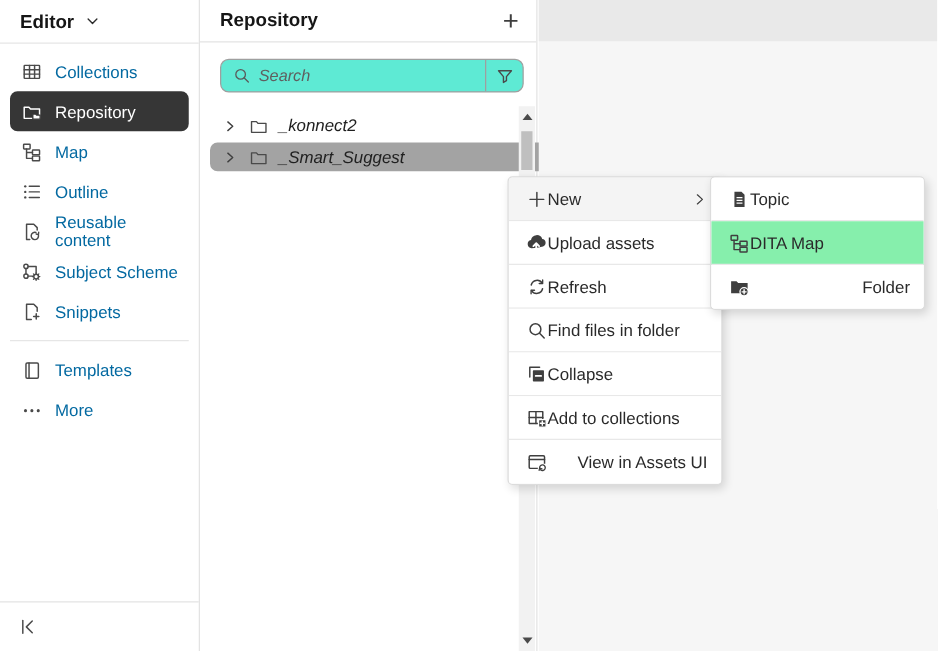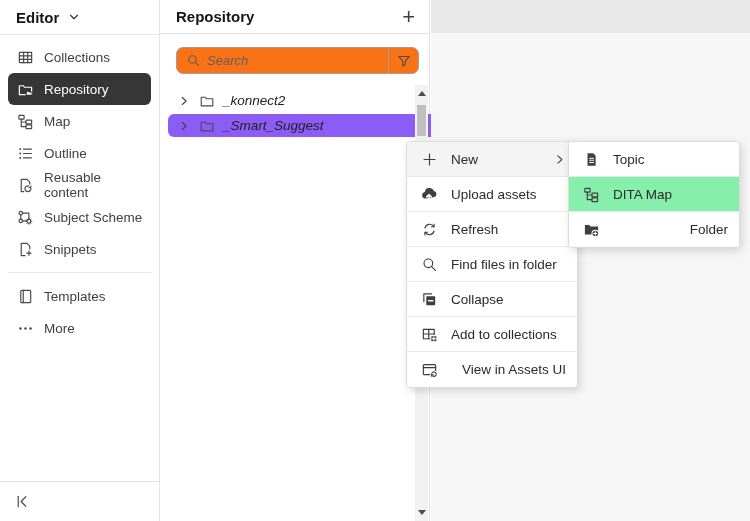--- a/index.html
+++ b/index.html
@@ -19,21 +19,21 @@
   }
   .sidebar-header {
     height:35px; display:flex; align-items:center; gap:8px;
     padding-left:16px; border-bottom:1px solid #e6e6e6;
   }
   .sidebar-title { font-size:15px; font-weight:700; color:#161616; }
   .nav { padding:6px 8px 0 8px; }
   .side-item {
     height:32px; display:flex; align-items:center; gap:10px;
     padding:0 8px; border-radius:6px; cursor:pointer;
-    font-size:13.5px; color:#404040;
+    font-size:13.5px; color:#0369a1;
   }
   .side-item .icon { width:18px; height:18px; color:#4a4a4a; flex:0 0 auto;
     display:flex; align-items:center; justify-content:center; }
   .side-item.selected { background:#363636; color:#fff; }
   .side-item.selected .icon { color:#fff; }
   .repo-badge { stroke:#fff; }
   .side-item.selected .repo-badge { stroke:#363636; }
   .nav-divider { height:1px; background:#e6e6e6; margin:7px 0; }
   .sidebar-footer {
     position:absolute; left:0; right:0; bottom:0; height:40px;
@@ -49,41 +49,41 @@
   .panel-header {
     height:34px; border-bottom:1px solid #e3e3e3;
     display:flex; align-items:center; padding:0 14px 0 16px;
   }
   .panel-title { flex:1; font-size:15px; font-weight:700; color:#161616; }
   .add-btn { font-size:22px; font-weight:300; color:#3e3e3e; line-height:20px; cursor:pointer;
     background:none; border:none; font-family:inherit; }
 
   .searchbar {
     position:absolute; left:16px; top:47px; width:243px; height:27px;
-    border:1px solid #9f9f9f; border-radius:7px; background:#f97316;
+    border:1px solid #9f9f9f; border-radius:7px; background:#5eead4;
     display:flex; align-items:center; overflow:hidden;
   }
   .search-icon { margin:0 6px 0 9px; color:#5a5a5a; flex:0 0 auto; }
   .search-input {
     flex:1; min-width:0; border:none; outline:none; background:transparent;
     font-family:"Liberation Sans", sans-serif; font-size:13px; font-style:italic; color:#4a4a4a;
   }
   .search-input::placeholder { color:#5f5f5f; font-style:italic; opacity:1; }
   .filter-btn {
     width:30px; align-self:stretch; border-left:1px solid #9f9f9f;
     display:flex; align-items:center; justify-content:center; color:#4a4a4a;
     background:none; border-top:none; border-right:none; border-bottom:none; cursor:pointer;
   }
 
   .tree { position:absolute; left:8px; top:89px; width:398px; }
   .tree-row {
     height:23px; margin-bottom:2px; display:flex; align-items:center; gap:8px;
     padding:0 6px 0 9px; border-radius:6px; font-size:13.5px; color:#1f1f1f; cursor:pointer;font-style:italic;
   }
-  .tree-row.selected { background:#8b5cf6; }
+  .tree-row.selected { background:#a3a3a3; }
   .tree-chevron { color:#3f3f3f; flex:0 0 auto; }
   .tree-folder { color:#4a4a4a; flex:0 0 auto; }
 
   .scrollbar {
     position:absolute; right:1px; top:85px; bottom:0; width:13px; background:#f2f2f2; z-index:1;
   }
   .sb-up, .sb-down { position:absolute; left:3px; width:0; height:0;
     border-left:4px solid transparent; border-right:4px solid transparent; cursor:pointer; }
   .sb-up { top:6px; border-bottom:5px solid #4a4a4a; }
   .sb-down { bottom:6px; border-top:5px solid #4a4a4a; }
@@ -95,21 +95,21 @@
 
   
   .menu {
     position:absolute; width:172px; background:#fff;
     border:1px solid #dcdcdc; border-radius:4px; overflow:hidden;
     box-shadow:2px 3px 8px rgba(0,0,0,.14); z-index:5;
   }
   .ctx-menu { left:406px; top:141px; }
   .sub-menu { left:568px; top:141px; }
   .menu-row {
-    height:35px; display:flex; align-items:center; gap:13px;
+    height:35px; display:flex; align-items:center; 
     padding:0 11px 0 13px; font-size:13.5px; color:#2a2a2a;
     border-bottom:1px solid #e8e8e8; cursor:pointer; background:#fff;
   }
   .menu-row:last-child { border-bottom:none;justify-content:space-between; }
   .menu-row.hovered { background:#f4f4f4; }
   .menu-row.highlighted { background:#86efac; }
   .micon { width:18px; height:18px; color:#3f3f3f; flex:0 0 auto;
     display:flex; align-items:center; justify-content:center; }
   .chev-right { margin-left:auto; color:#3f3f3f; }
 </style>

